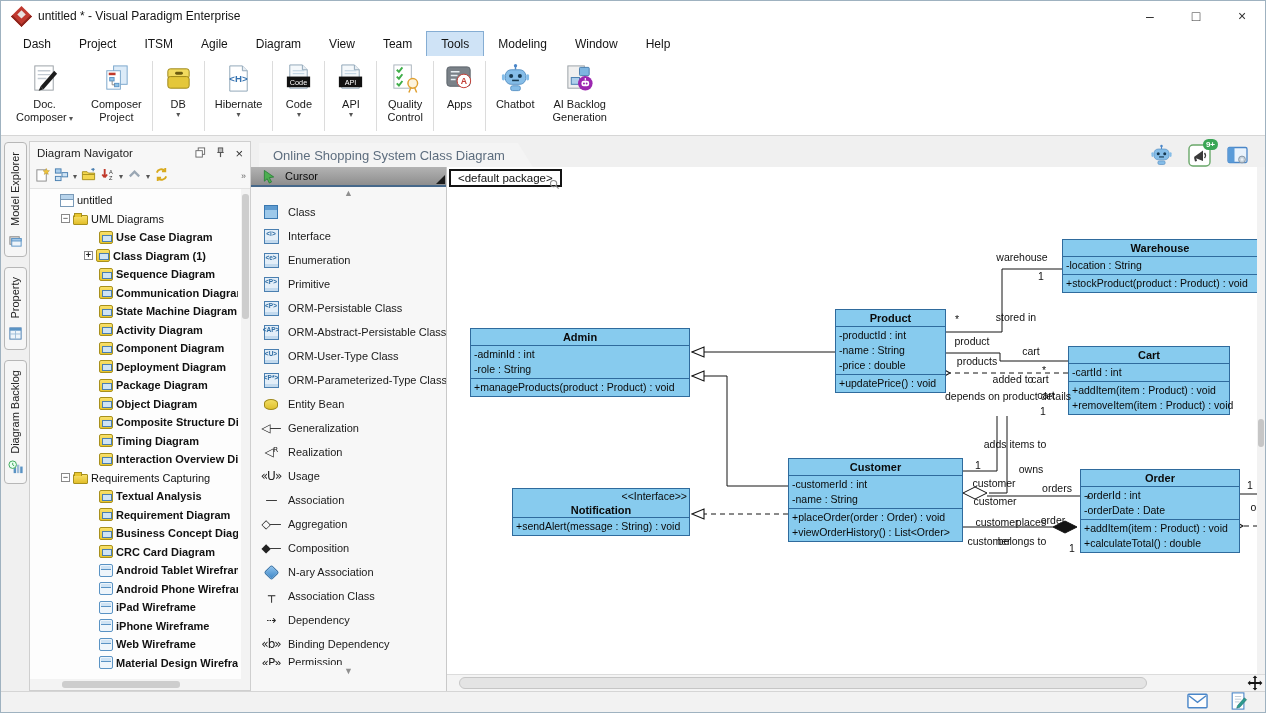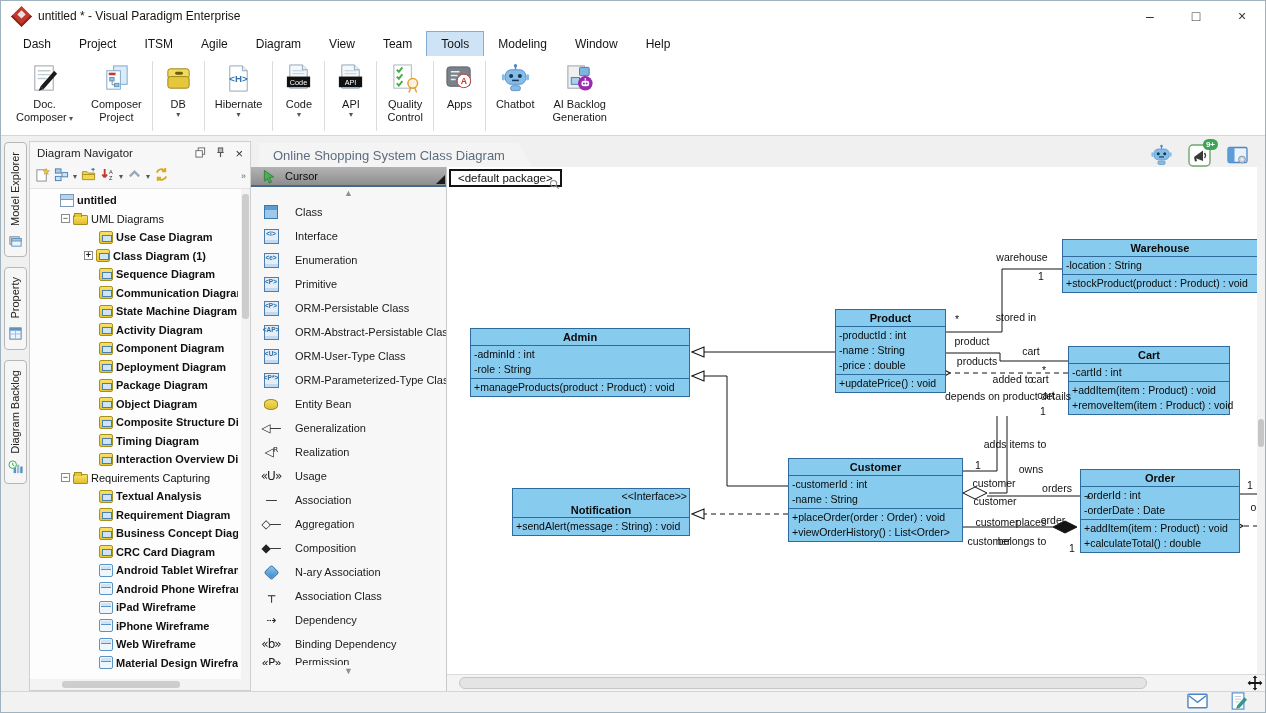--- a/index.html
+++ b/index.html
@@ -73,21 +73,21 @@
   .mega-wrap{position:relative;}
   .mega-badge{position:absolute;top:-5px;right:-7px;background:#3aa655;color:#fff;font-size:8px;font-weight:bold;
               border-radius:8px;padding:1px 3px;line-height:9px;}
   .work-row{flex:1;display:flex;min-height:0;}
   
   .palette{width:196px;flex:none;background:#f7f7f7;border-right:1px solid #c9c9c9;display:flex;flex-direction:column;overflow:hidden;}
   .pal-cursor{height:20px;flex:none;background:linear-gradient(#b3b3b3,#8e8e8e);display:flex;align-items:center;gap:7px;
               padding:0 9px;font-size:11px;color:#0a0a0a;position:relative;border-bottom:2px solid #46688a;}
   .pal-cursor::after{content:"";position:absolute;right:1px;bottom:1px;border-left:9px solid transparent;border-bottom:9px solid #1c1c1c;}
   .pal-scroll{height:13px;flex:none;display:flex;justify-content:center;align-items:center;color:#8f8f8f;font-size:9px;line-height:9px;}
-  .pal-item{height:24px;flex:none;display:flex;align-items:center;gap:15px;padding:0 11px;font-size:11px;color:#1a1a1a;white-space:nowrap;}
+  .pal-item{height:24px;flex:none;display:flex;align-items:center;gap:8px;padding:0 11px;font-size:11px;color:#1a1a1a;white-space:nowrap;}
   .pal-item.partial{height:9px;overflow:hidden;align-items:flex-start;}
   .pi{width:18px;flex:none;display:flex;align-items:center;justify-content:center;}
   .pi-page{width:15px;height:15px;background:#e3eef8;border:1px solid #4a7fb0;color:#2e6da4;font-size:6.5px;
            font-weight:bold;line-height:8px;display:flex;align-items:flex-start;justify-content:center;
            box-shadow:inset 0 -3px 0 #c3daee;}
   .pi-class{width:14px;height:14px;background:#9ec9ea;border:1px solid #3a78b0;box-shadow:inset 0 4px 0 #5e9bd0;}
   .pi-glyph{font-family:"DejaVu Sans",sans-serif;font-size:12px;color:#222;letter-spacing:-1px;}
   .pi-bean{width:14px;height:11px;background:linear-gradient(#f2dd62,#dfc02e);border:1px solid #a08a1a;border-radius:7px/4px;}
   .pi-nary{width:11px;height:11px;background:linear-gradient(135deg,#8cc2ee,#3d86c6);border:1px solid #2e6da4;transform:rotate(45deg);border-radius:2px;}
   .pi svg{width:15px;height:15px;}
@@ -341,21 +341,21 @@
           <span><svg viewBox="0 0 16 16">
               <path d="M3 6 a5 5 0 0 1 8.5-2" fill="none" stroke="#d8aa1e" stroke-width="2"></path>
               <path d="M12 1 v3.5 h-3.5" fill="none" stroke="#d8aa1e" stroke-width="2"></path>
               <path d="M13 10 a5 5 0 0 1 -8.5 2" fill="none" stroke="#d8aa1e" stroke-width="2"></path>
               <path d="M4 15 v-3.5 h3.5" fill="none" stroke="#d8aa1e" stroke-width="2"></path>
             </svg></span>
           <span class="nt-overflow">››</span>
         </div>
       <div class="tree" id="tree">
 
-      <div class="tree-row" style="padding-left: 30px; font-weight: bold;">
+      <div class="tree-row" style="padding-left: 30px;">
             <span class="tico t-proj"></span>
             <span>untitled</span>
           </div>
           <div class="tree-row" style="padding-left: 31px;">
             <span class="exp">−</span>
             <span class="tico t-folder"></span>
             <span>UML Diagrams</span>
           </div>
           <div class="tree-row bold" style="padding-left: 54px;">
             <span class="exp-spacer"></span>

